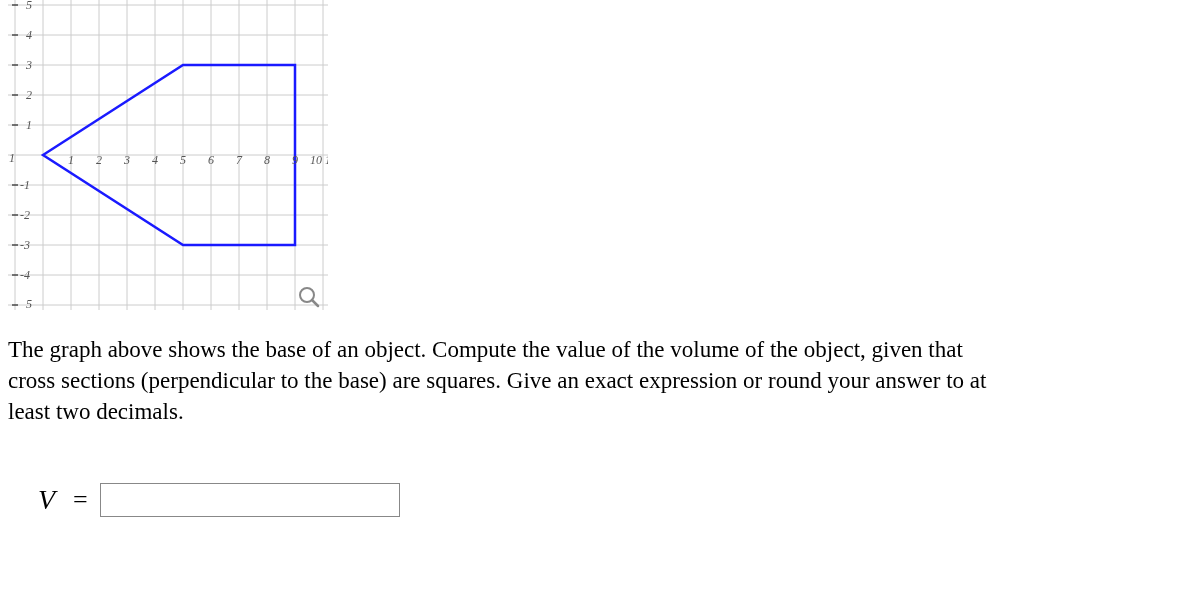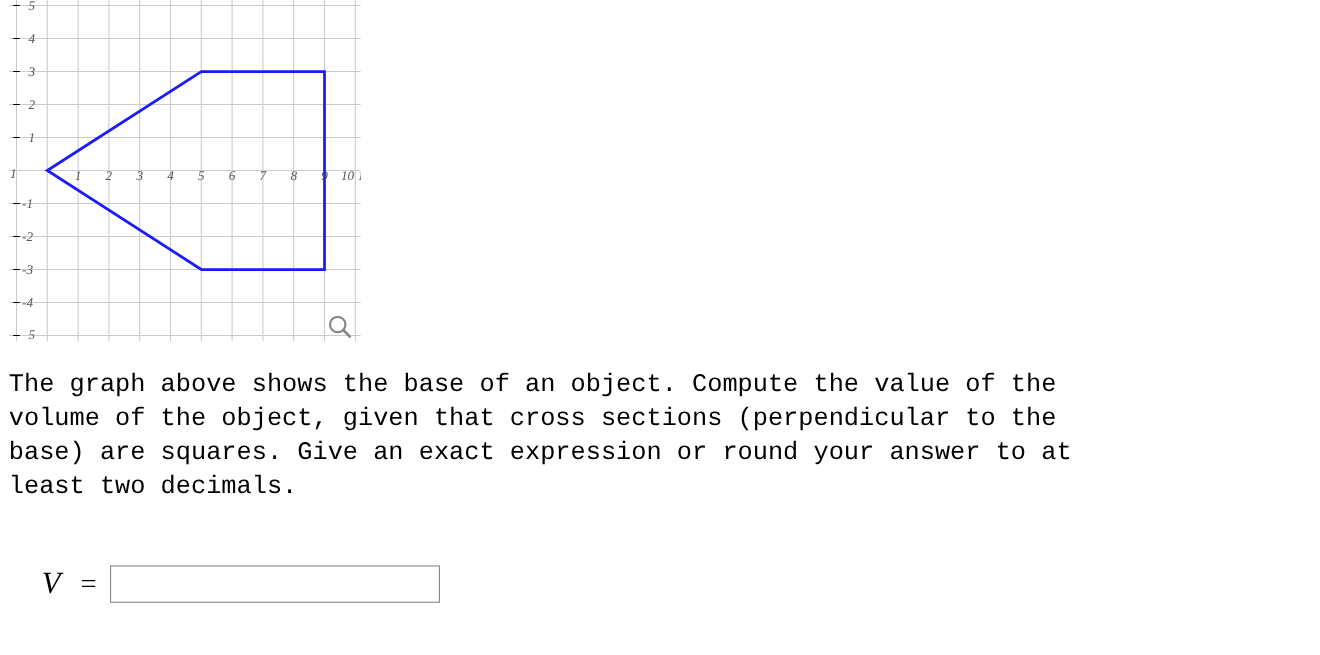--- a/index.html
+++ b/index.html
@@ -28,21 +28,21 @@
       bottom: 2px;
       right: 8px;
     }
     .problem-text {
       font-size: 23px;
       line-height: 1.35;
       color: #000;
       margin-top: 24px;
       margin-left: 8px;
       max-width: 980px;
-      font-family: Liberation Mono, monospace;
+      font-family: Liberation Serif, serif;
     }
     .answer-row {
       display: flex;
       align-items: center;
       margin-top: 56px;
       margin-left: 38px;
       gap: 12px;
     }
     .answer-label {
       font-family: 'Times New Roman', serif;

